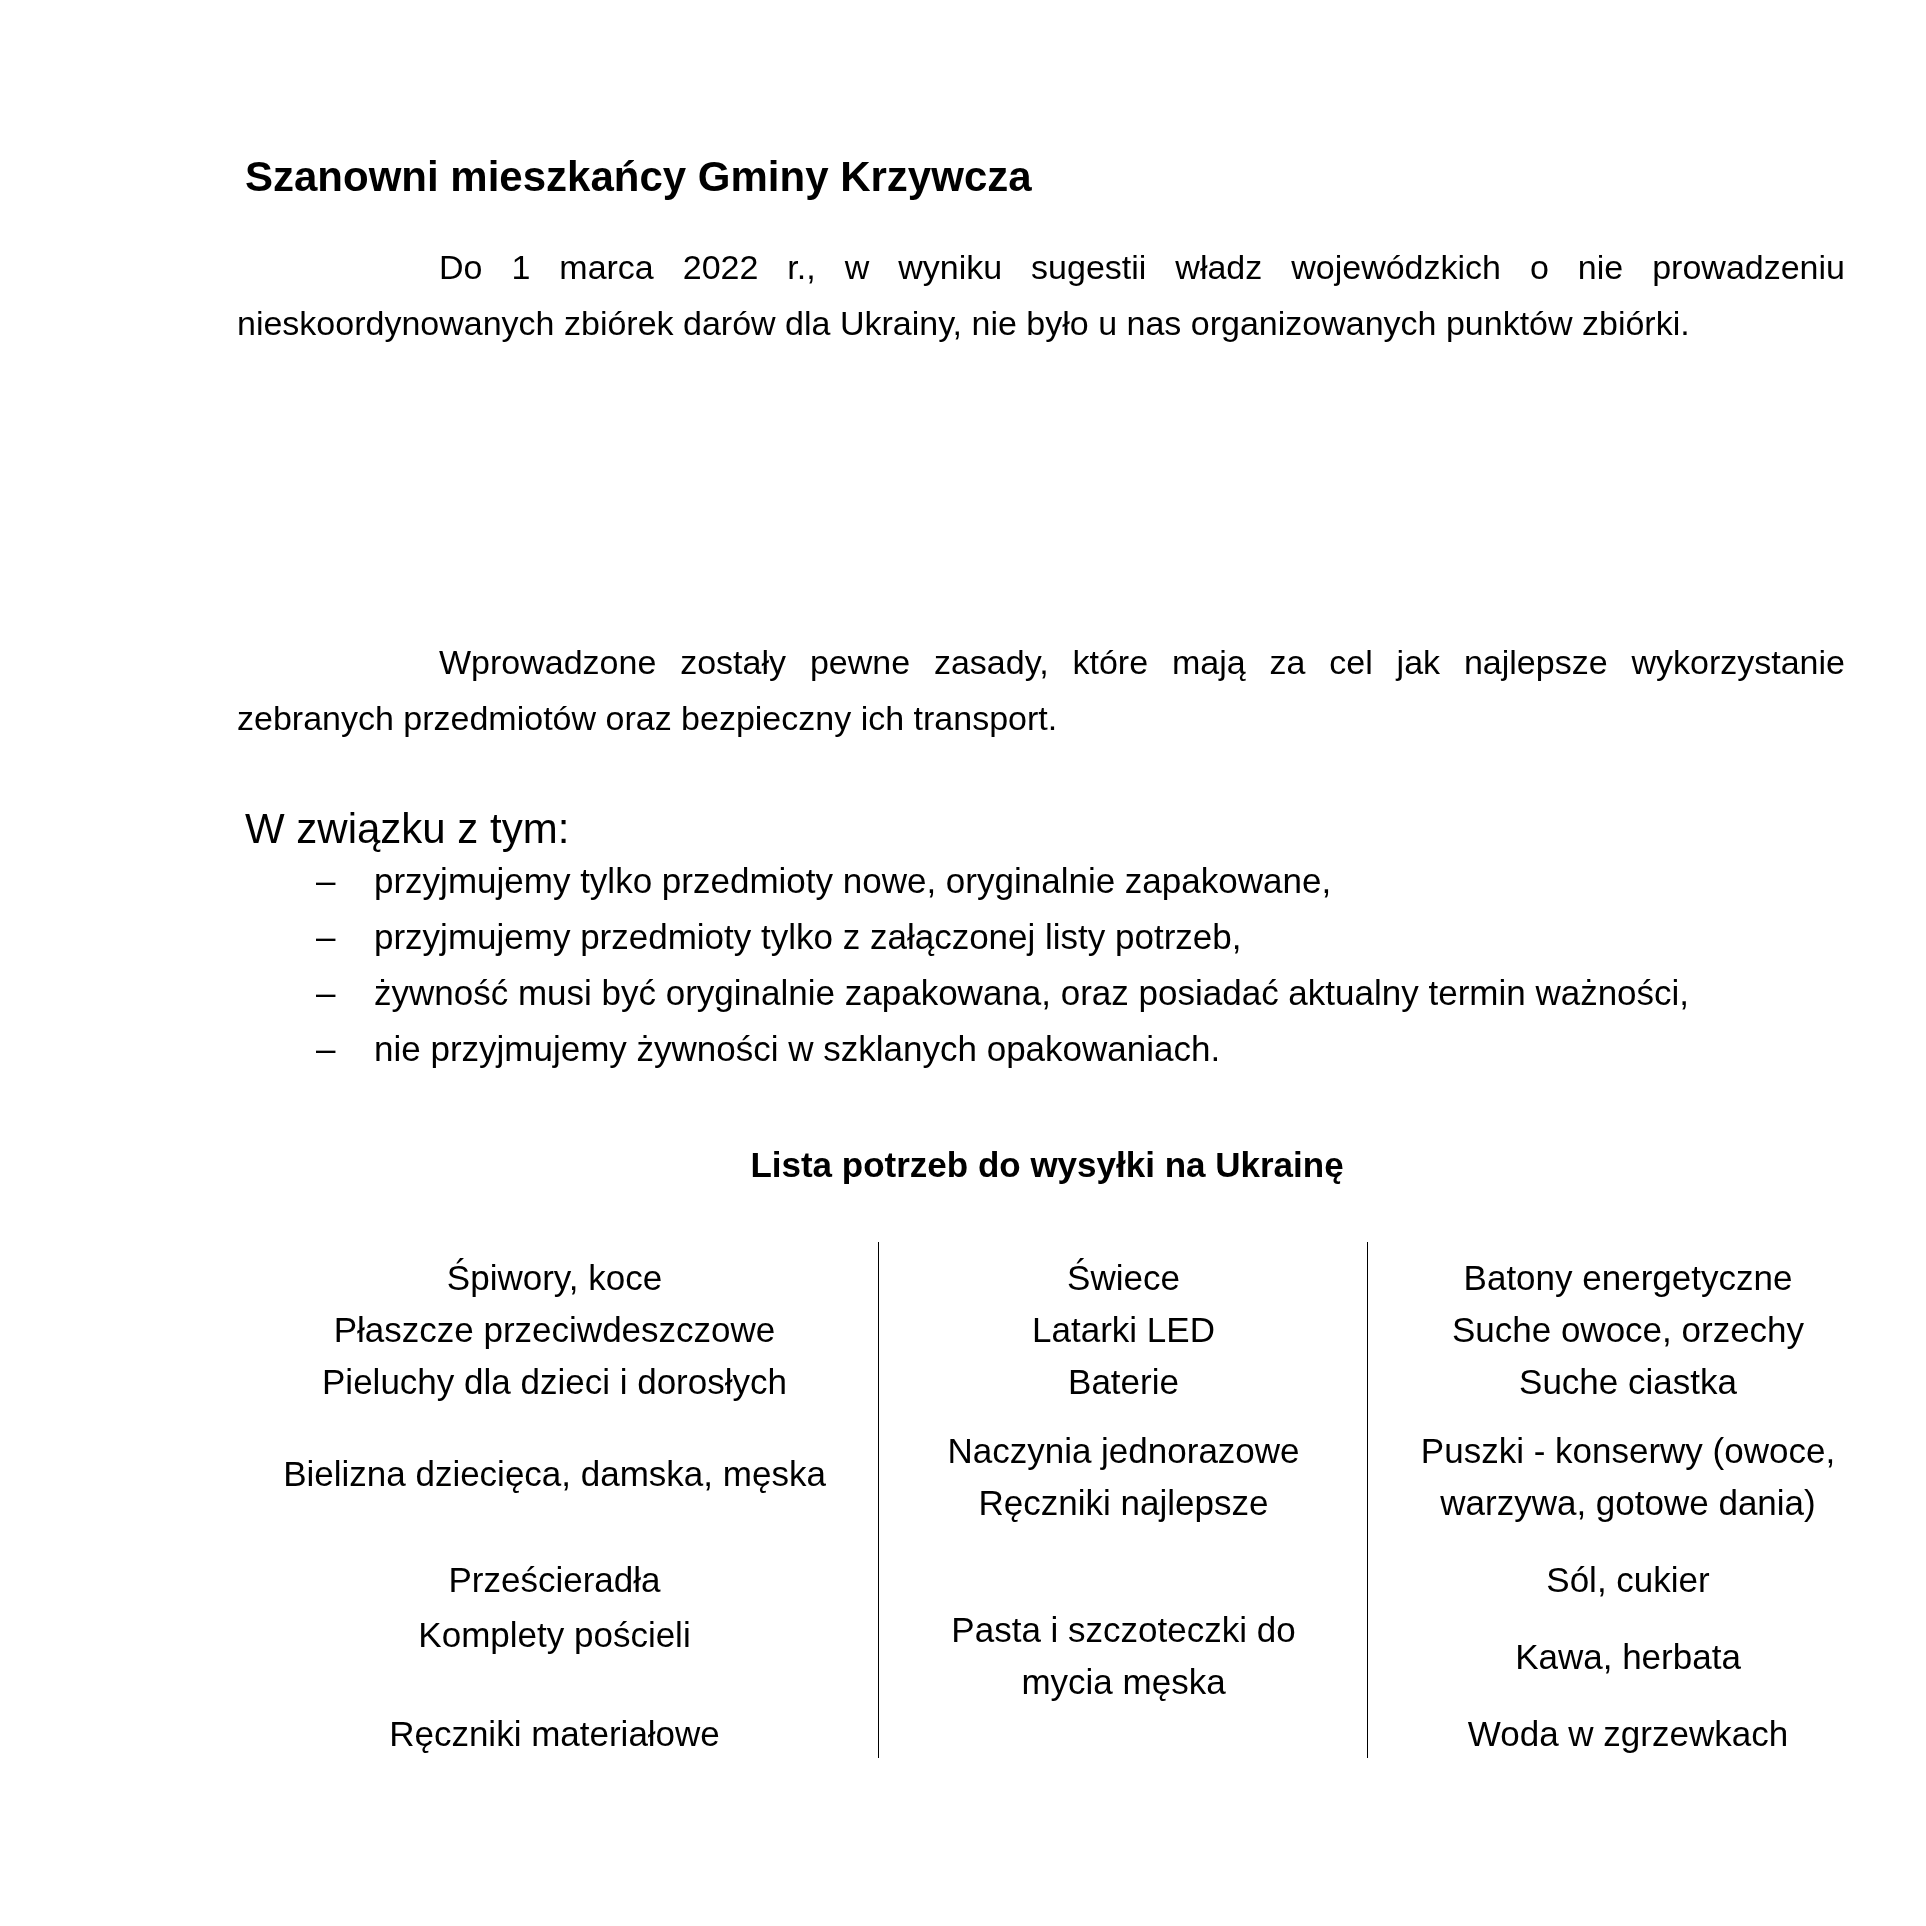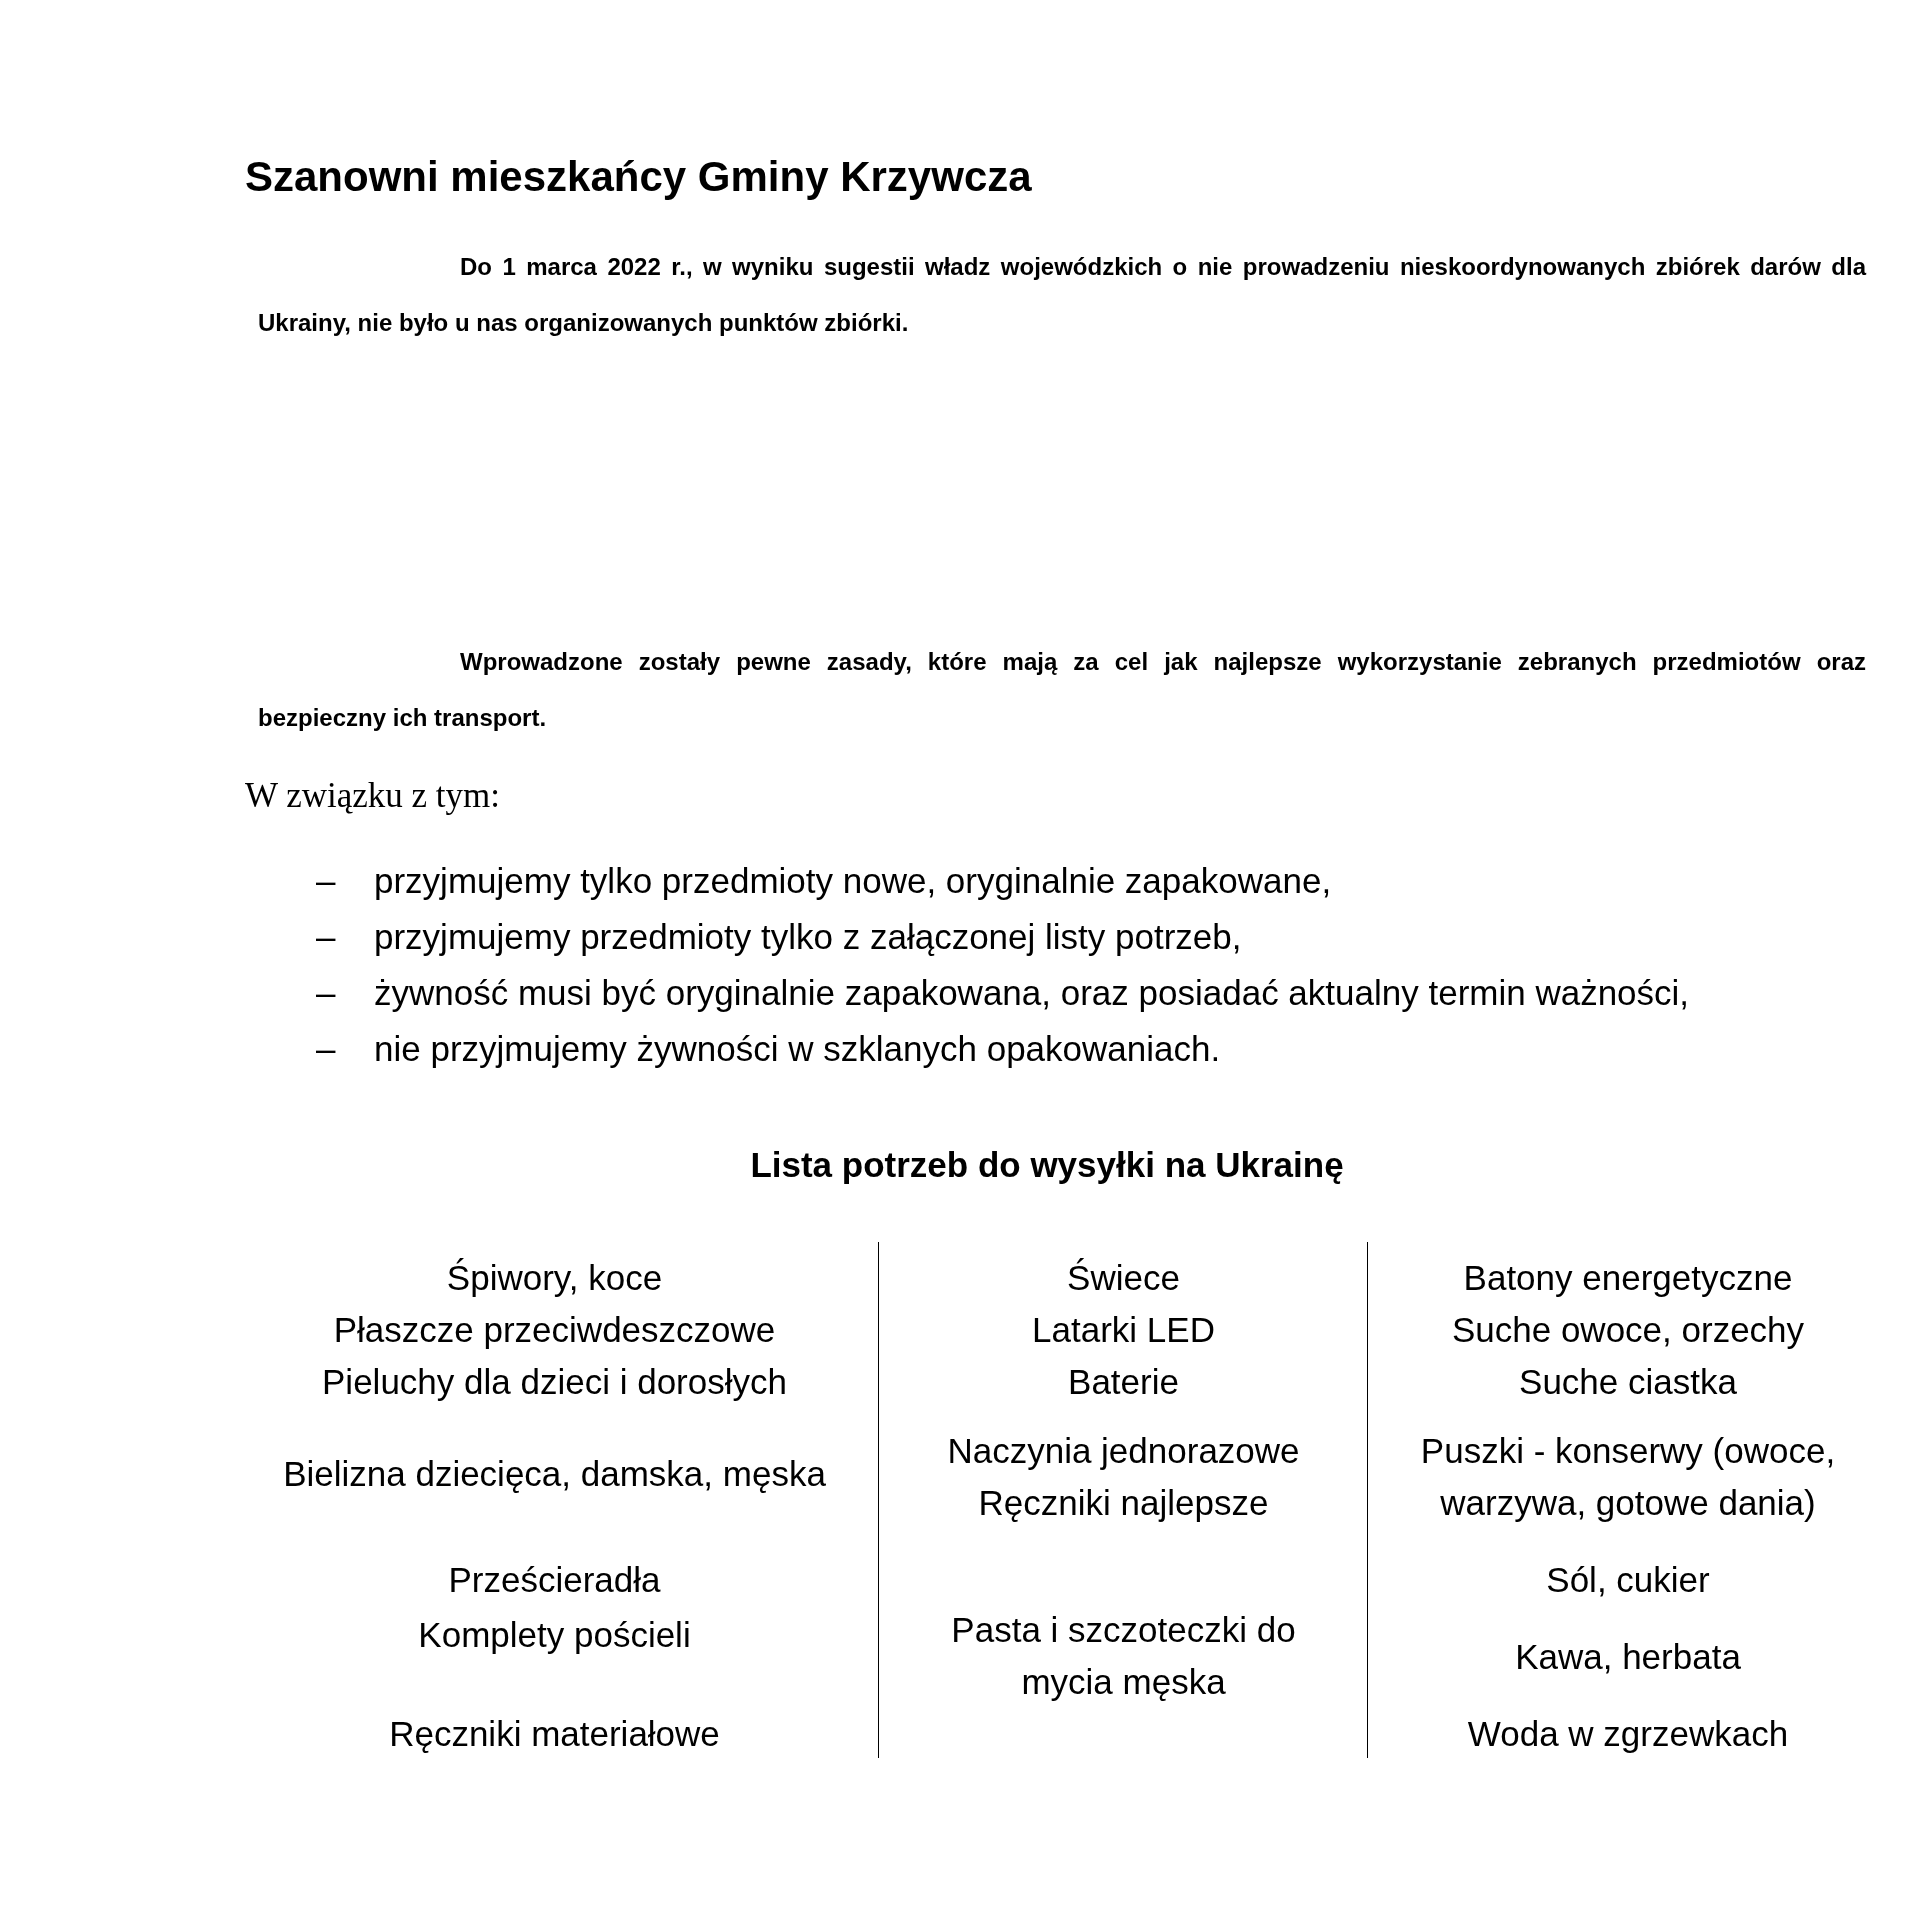--- a/index.html
+++ b/index.html
@@ -16,49 +16,47 @@
     color: #000000;
   }
   .page {
     position: absolute;
     left: 0; top: 0;
     width: 2094px; height: 2967px;
     background: #ffffff;
   }
   .text-block {
     position: absolute;
-    left: 258px;
+    left: 237px;
     width: 1608px;
-    font-size: 24px;
+    font-size: 34px;
     line-height: 56px;
     text-align: justify;
-    font-weight: bold;
   }
   .indent {
     text-indent: 202px;
   }
   .heading {
     position: absolute;
     left: 245px;
     top: 152px;
     font-size: 42px;
     font-weight: bold;
     line-height: 50px;
     white-space: nowrap;
   }
   .p1 { top: 239px; }
   .p2 { top: 437px; }
   .p3 { top: 634px; }
   .intro-line {
     position: absolute;
     left: 245px;
-    top: 768px;
-    font-size: 35px;
+    top: 801px;
+    font-size: 42px;
     line-height: 56px;
-    font-family: Liberation Serif, serif;
   }
   .rules {
     position: absolute;
     left: 245px;
     top: 853px;
     width: 1656px;
     margin: 0;
     padding: 0;
     list-style: none;
   }

